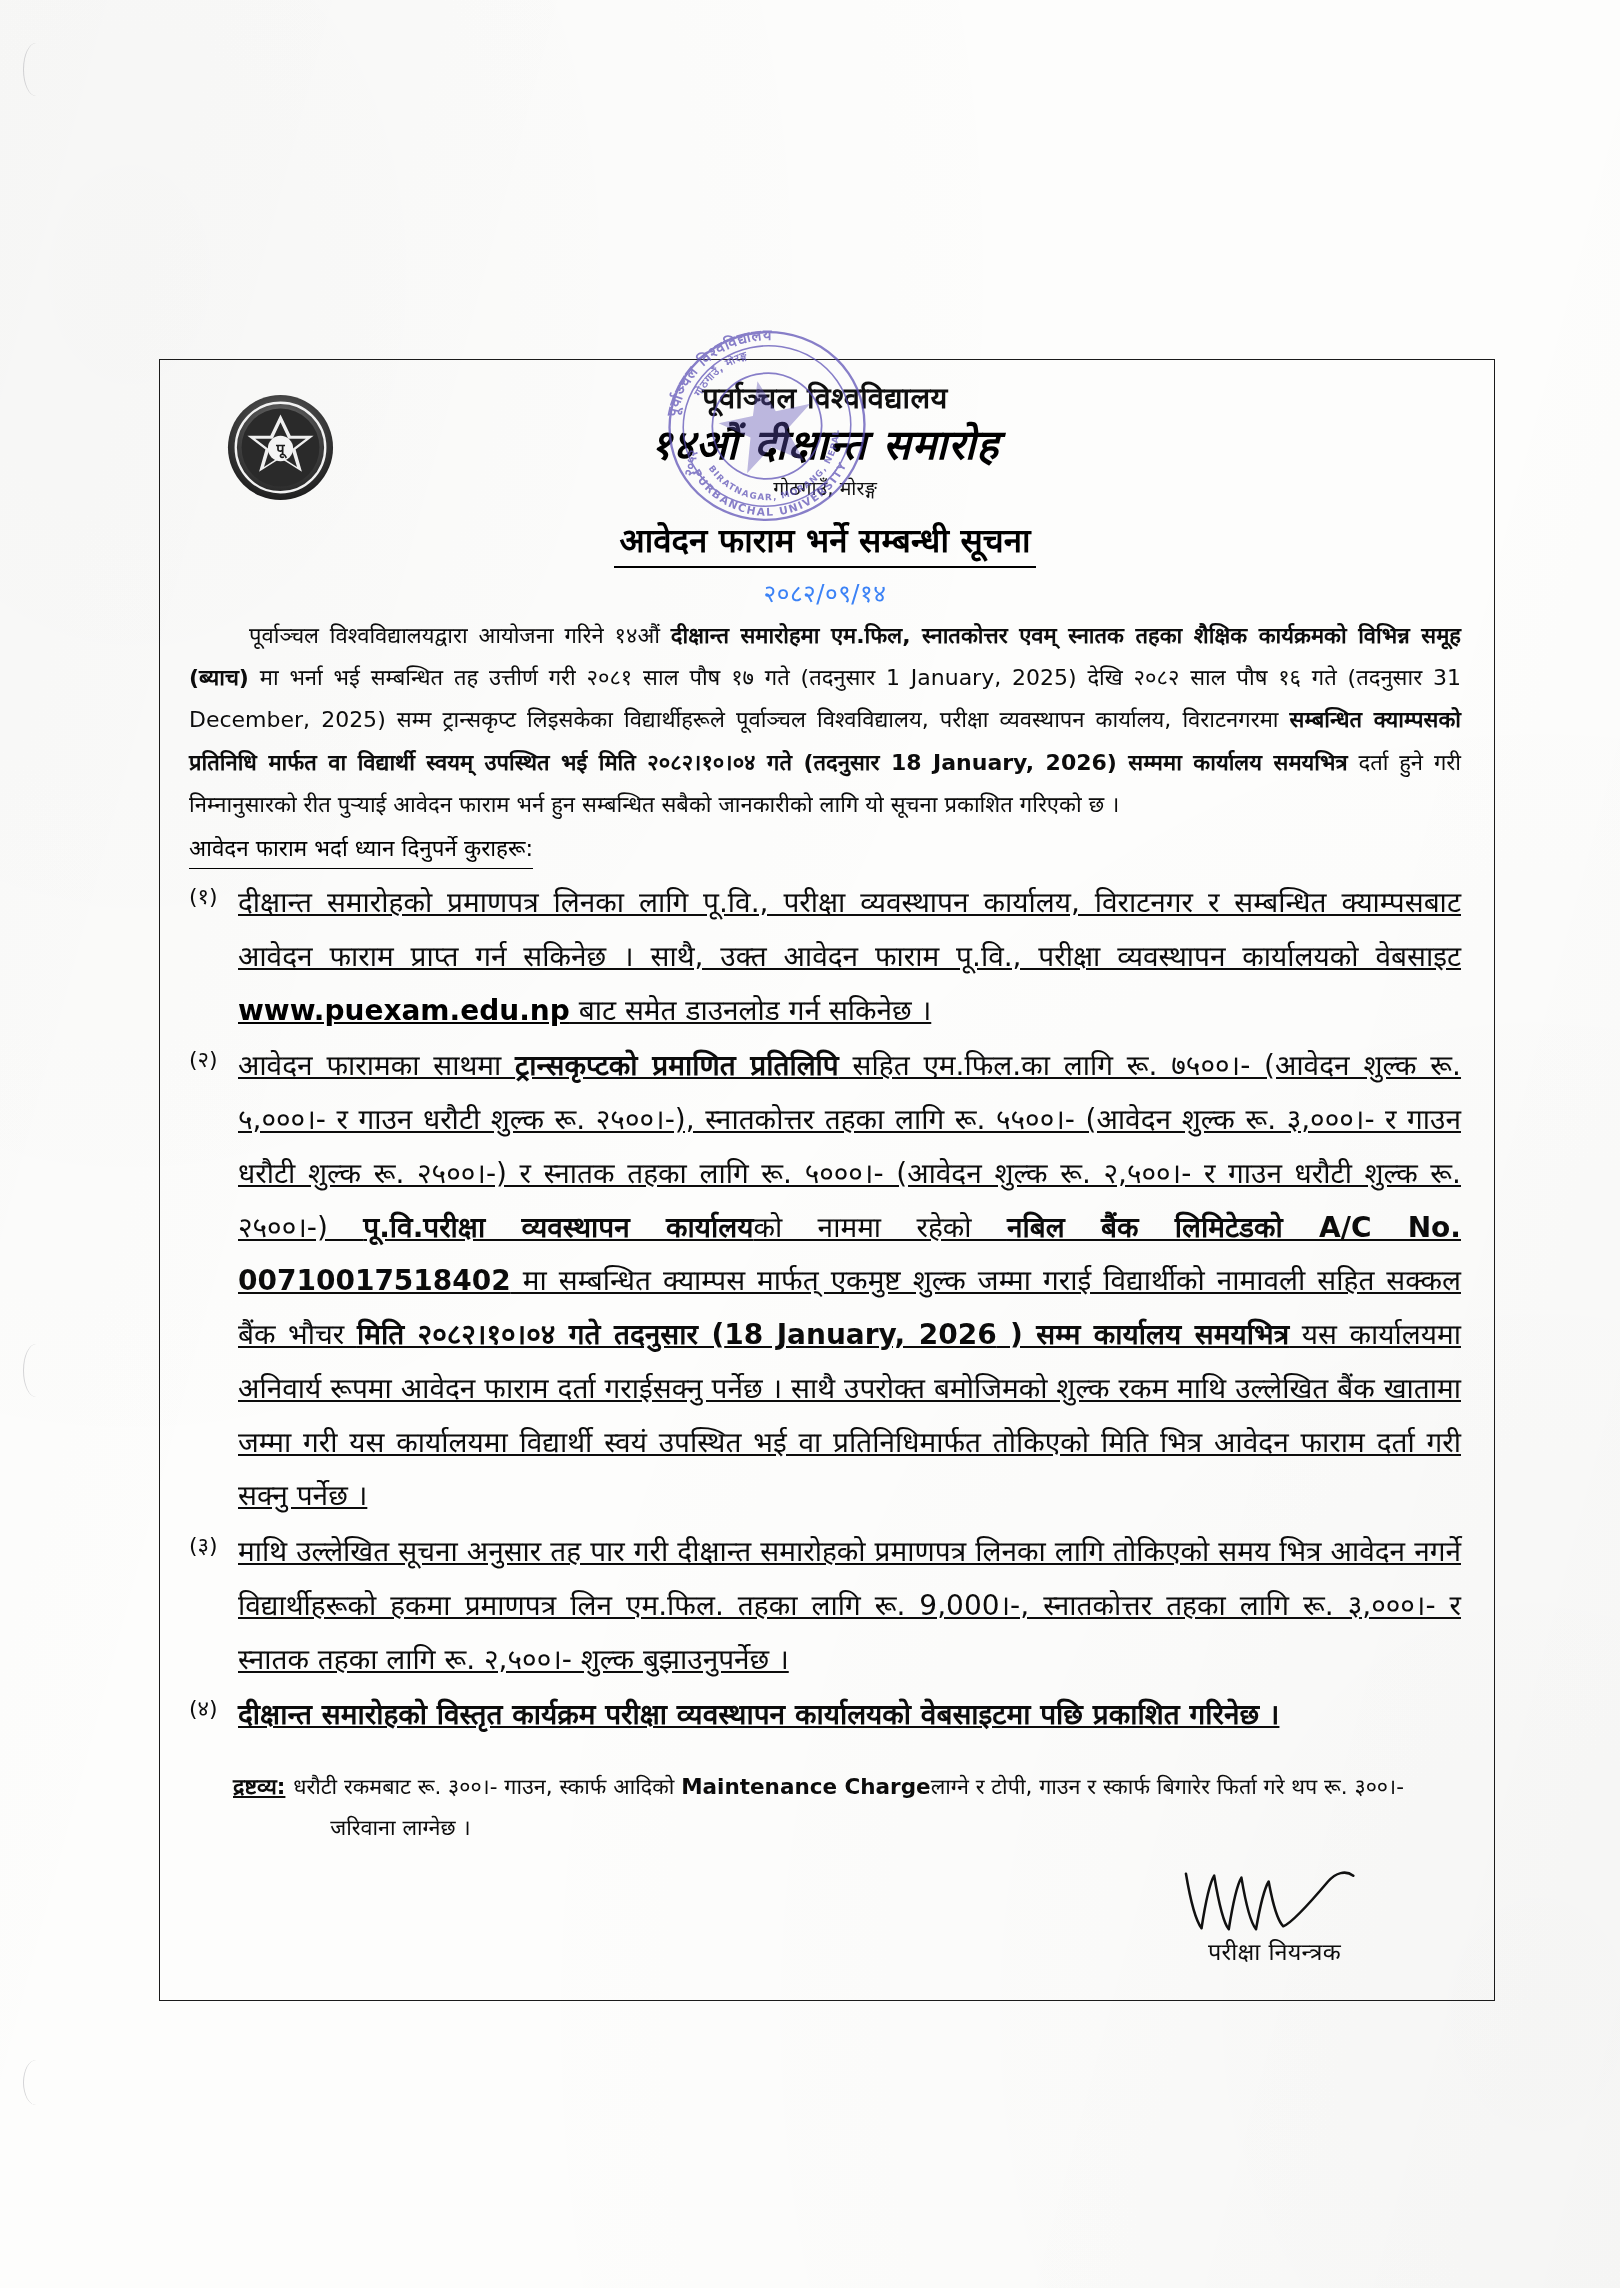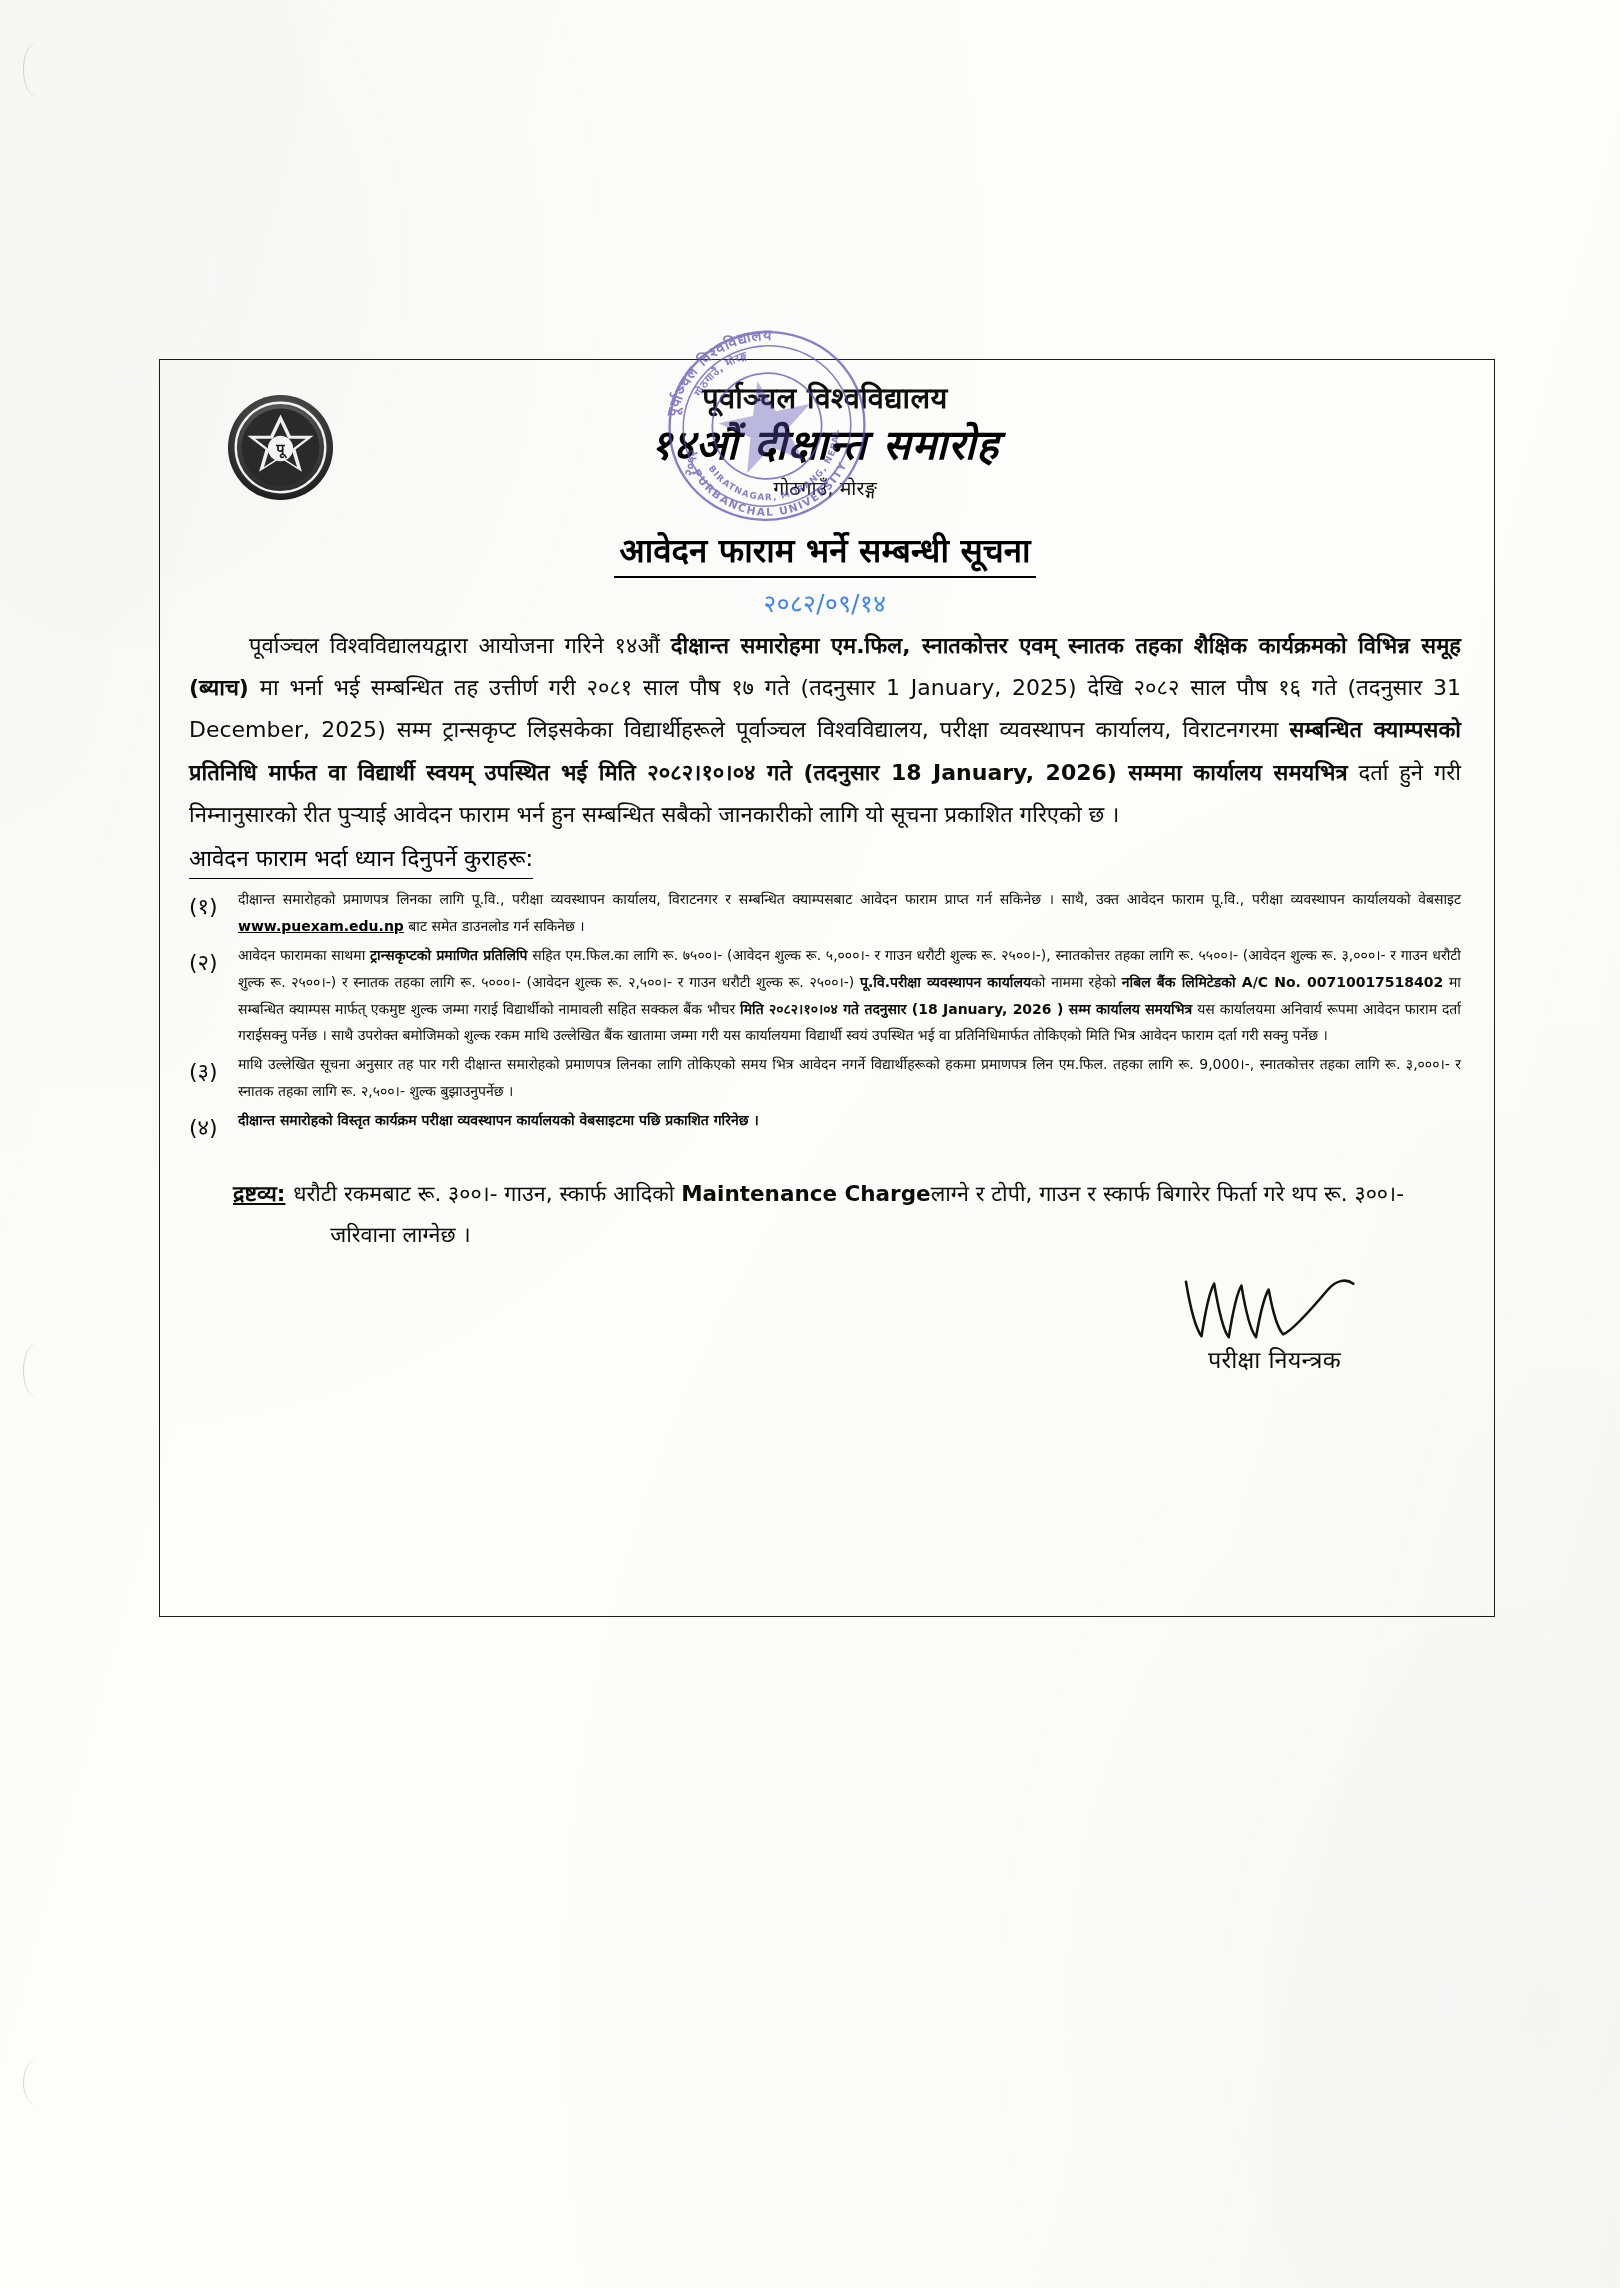--- a/index.html
+++ b/index.html
@@ -100,21 +100,21 @@
     font-size: 19.5px;
     font-weight: 500;
     color: #121212;
     margin-top: 3.9px;
   }
   .notice-heading {
     font-family: "DejaVu Sans", sans-serif;
     font-size: 33px;
     font-weight: 700;
     color: #000;
-    margin-top: 29px;
+    margin-top: 19px;
     display: inline-block;
     border-bottom: 2.1px solid #000;
     padding: 0 5.9px 2.9px 5.9px;
     line-height: 1.3;
   }
   .notice-date {
     font-family: "DejaVu Sans", sans-serif;
     font-size: 24.4px;
     font-weight: 500;
     color: #3b82f6;
@@ -174,25 +174,26 @@
     flex: 0 0 auto;
     width: 49px;
     font-family: "DejaVu Sans", sans-serif;
     font-size: 22px;
     line-height: 1.92;
     color: #0c0c0c;
   }
   .pt-body {
     flex: 1 1 auto;
     font-family: "DejaVu Sans", sans-serif;
-    font-size: 14px;
+    font-size: 28px;
     line-height: 1.92;
     color: #0c0c0c;
     text-align: justify;
     text-justify: inter-word;
+    text-decoration: underline;
   }
   .link-url {
     font-family: "DejaVu Sans", sans-serif;
     font-weight: 700;
     text-decoration: underline;
     color: #000;
   }
 
   
   .note-block {

